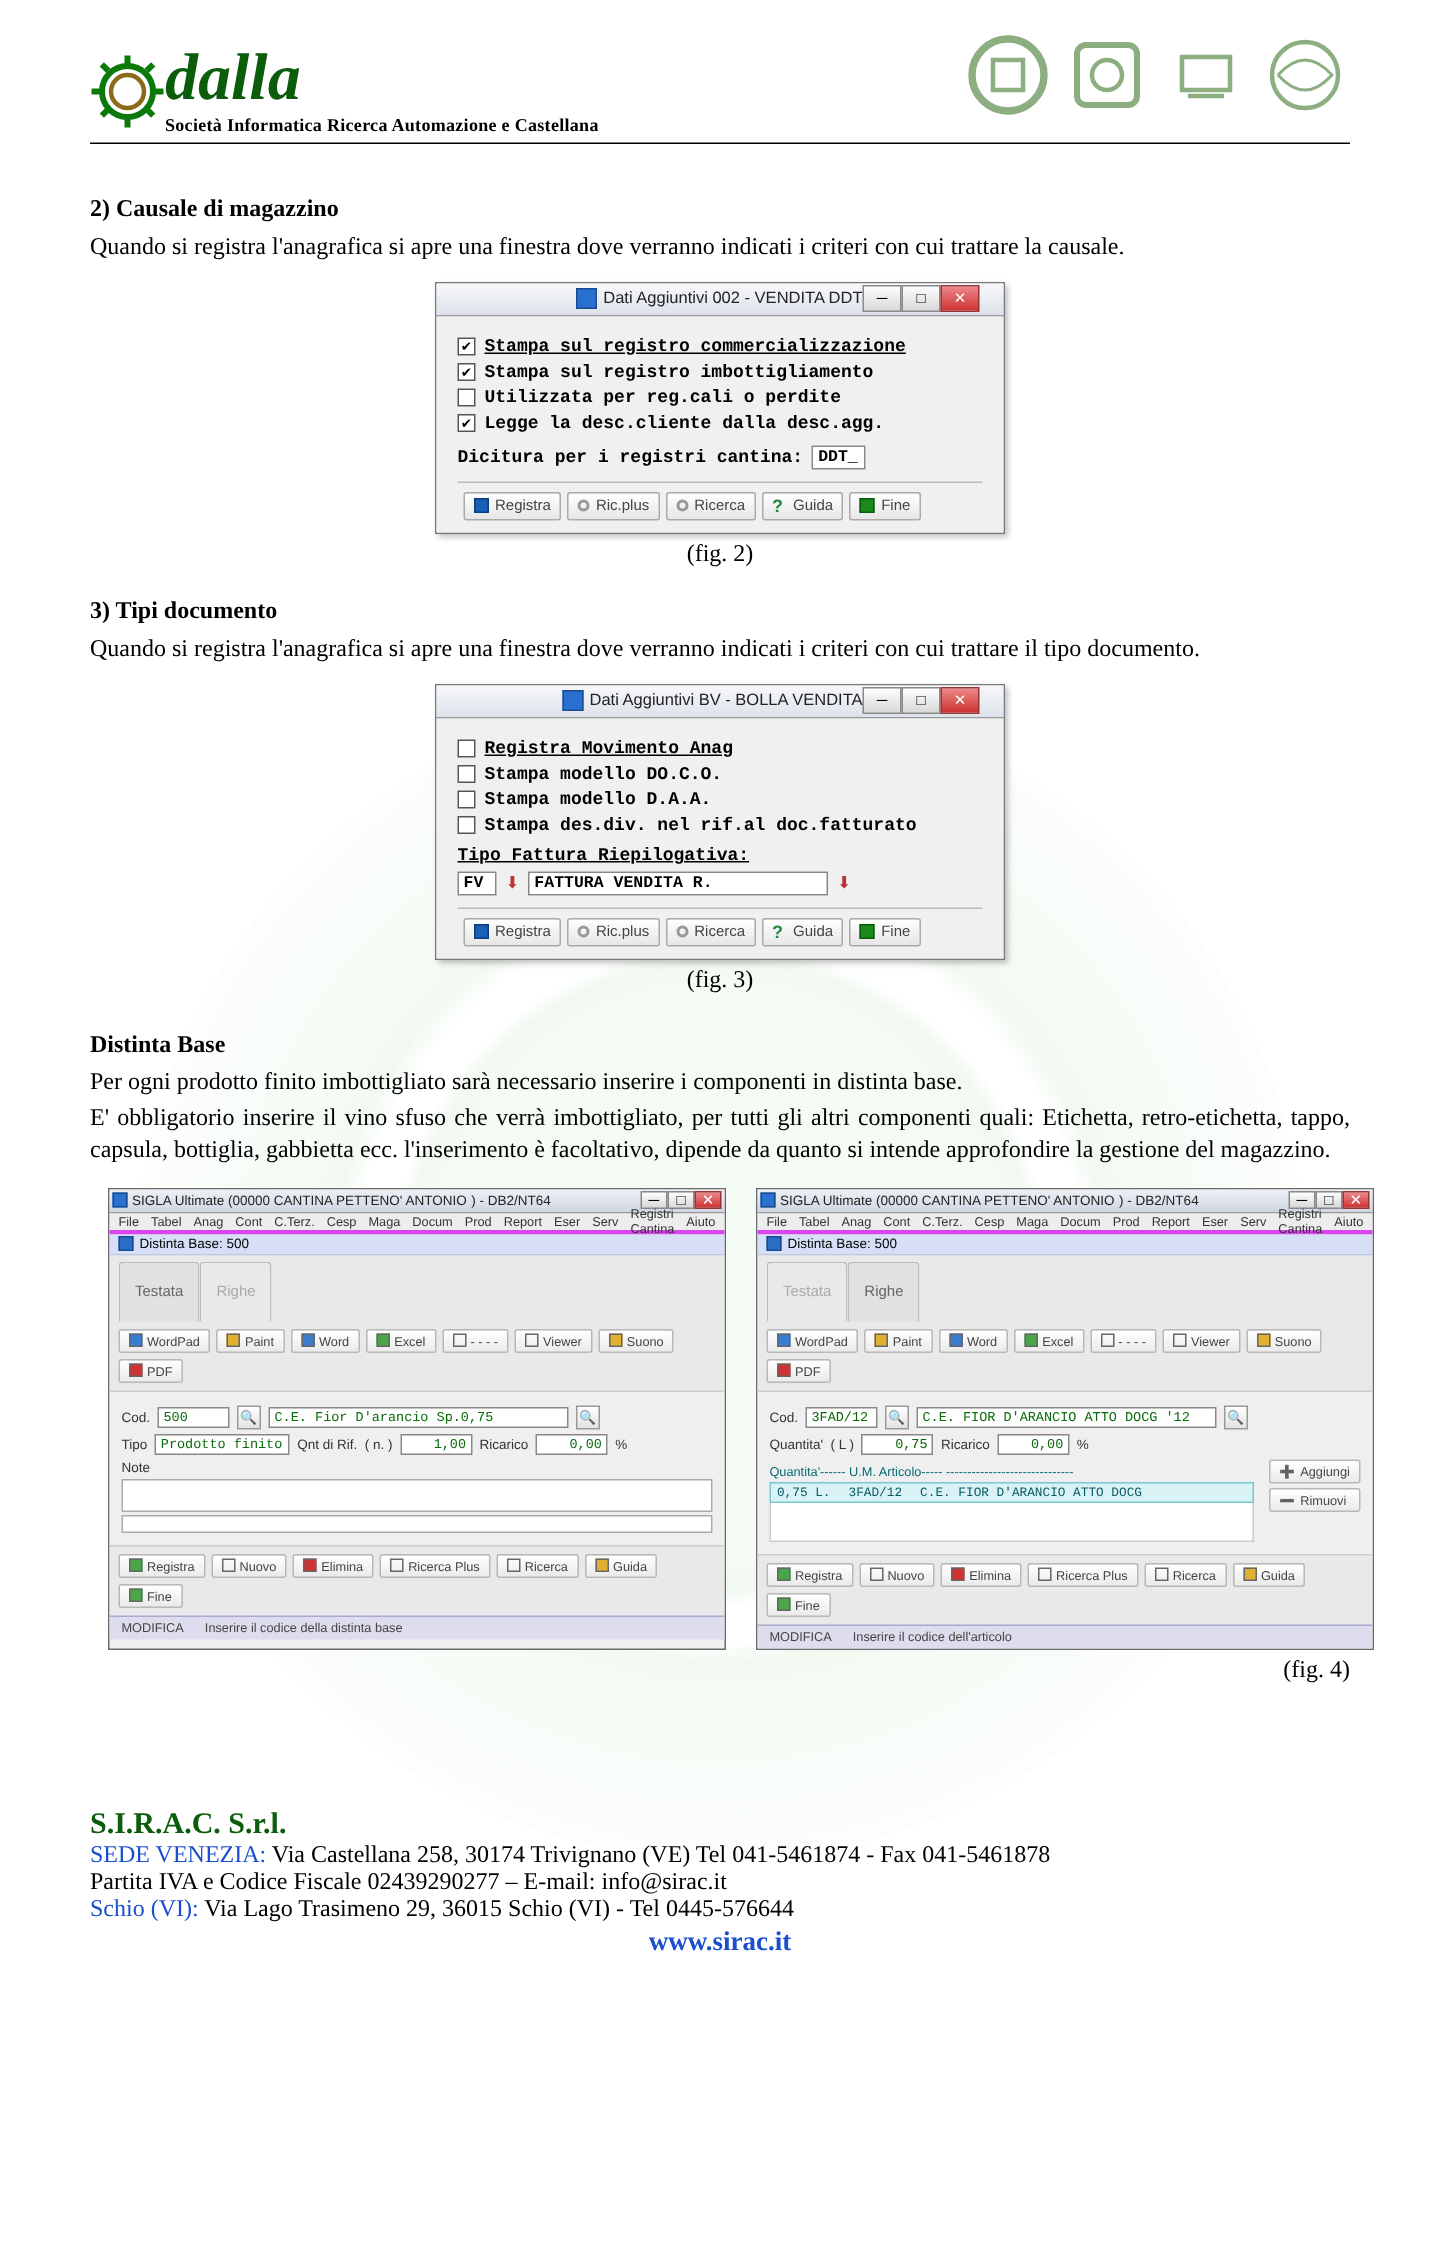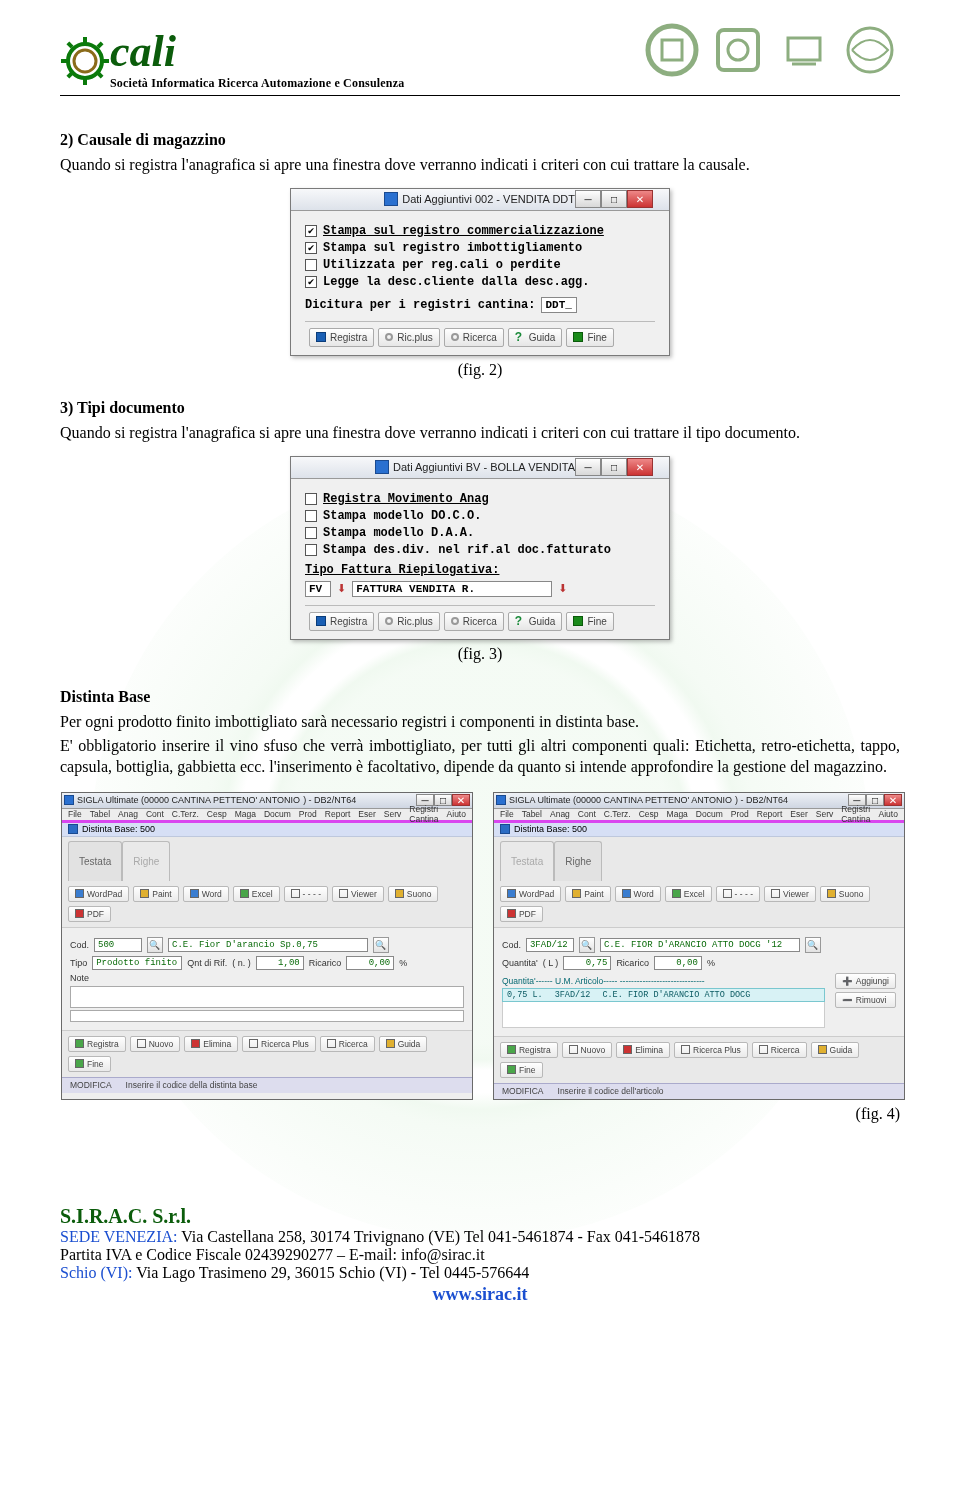--- a/index.html
+++ b/index.html
@@ -51,21 +51,21 @@
   .smallinput{border:1px solid #888;background:#fff;padding:1px 3px;font-family:"Courier New",monospace;font-size:11px;font-weight:bold;min-width:36px;display:inline-block}
   .row{display:flex;align-items:center;gap:6px;margin:4px 0}
   .btnbar{display:flex;gap:4px;border-top:1px solid #bbb;padding:6px 4px 2px 4px;margin-top:8px;flex-wrap:wrap}
   .tbtn{border:1px solid #aaa;background:linear-gradient(#fff,#e6e6e6);padding:3px 6px;display:flex;align-items:center;gap:4px;font-size:10px;color:#444;border-radius:2px}
   .tbtn .ic{width:10px;height:10px;display:inline-block}
   .ic.save{background:#1a5fb4;border:1px solid #0b3d7a}
   .ic.search{border:2px solid #999;border-radius:50%;width:8px;height:8px}
   .ic.help{color:#1b8a3a;font-weight:bold;font-size:12px;line-height:10px}
   .ic.exit{background:#1a8a1a;border:1px solid #0a5a0a}
   
-  .apps{display:flex;gap:20px;margin:14px 0 4px 1px}
+  .apps{display:flex;gap:20px;margin:14px 0 4px 12px}
   .appwin{flex:1;border:1px solid #6a6a6a;background:#efefef;font-family:Tahoma,Arial,sans-serif;font-size:9px}
   .app-title{height:16px;background:linear-gradient(#eef1f6,#cfd6e2);border-bottom:1px solid #999;display:flex;align-items:center;justify-content:space-between;padding:0 2px}
   .app-titletext{font-size:9px;color:#222;display:flex;align-items:center;gap:3px}
   .menubar{height:14px;background:#ededed;border-bottom:3px solid #d946ef;display:flex;gap:8px;padding:0 6px;font-size:8.5px;color:#333;align-items:center}
   .subbar{height:14px;background:#d6dff5;border-bottom:1px solid #bec8dd;display:flex;align-items:center;padding:0 6px;gap:4px}
   .subbar .sicon{width:10px;height:10px;background:#2b6cc4;border:1px solid #1a4a90}
   .tabrow{display:flex;gap:0;padding:4px 6px 0 6px;background:#e9e9e9}
   .tab{border:1px solid #bbb;border-bottom:none;background:#e2e2e2;padding:14px 10px;font-size:10px;color:#666;border-radius:3px 3px 0 0}
   .tab.dim{background:#e9e9e9;color:#aaa}
   .toolbar2{display:flex;flex-wrap:wrap;gap:4px;padding:5px 6px;background:#e9e9e9;border-bottom:1px solid #ccc}
@@ -113,22 +113,22 @@
             <rect x="2" y="46" width="14" height="8"></rect>
             <rect x="84" y="46" width="14" height="8"></rect>
             <rect x="14" y="14" width="12" height="8" transform="rotate(45 20 18)"></rect>
             <rect x="74" y="74" width="12" height="8" transform="rotate(45 80 78)"></rect>
             <rect x="74" y="14" width="12" height="8" transform="rotate(-45 80 18)"></rect>
             <rect x="14" y="74" width="12" height="8" transform="rotate(-45 20 78)"></rect>
           </g>
         <circle cx="50" cy="50" r="22" fill="none" stroke="#8a6b1a" stroke-width="6"></circle>
       </svg>
       <div class="logo-text">
-        <div class="brand">cali</div>
-        <div class="tagline">Società Informatica Ricerca Automazione e Consulenza</div>
+        <div class="brand">dalla</div>
+        <div class="tagline">Società Informatica Ricerca Automazione e Castellana</div>
       </div>
     </div>
     <div class="decor">
       <svg viewBox="0 0 60 60">
           <circle cx="30" cy="30" r="24" fill="none" stroke="#7aa06a" stroke-width="5"></circle>
           <rect x="20" y="20" width="20" height="20" fill="none" stroke="#7aa06a" stroke-width="3"></rect>
         </svg>
       <svg viewBox="0 0 60 60">
           <rect x="10" y="10" width="40" height="40" rx="6" fill="none" stroke="#7aa06a" stroke-width="4"></rect>
           <circle cx="30" cy="30" r="10" fill="none" stroke="#7aa06a" stroke-width="3"></circle>
@@ -270,21 +270,21 @@
               <span class="ic exit"></span>
               <span>Fine</span>
             </div>
         </div>
       </div>
     </div>
   </div>
   <p class="figlabel" style="text-align:center">(fig. 3)</p>
 
   <p class="section-title" style="margin-top:22px">Distinta Base</p>
-  <p>Per ogni prodotto finito imbottigliato sarà necessario registri i componenti in distinta base.</p>
+  <p>Per ogni prodotto finito imbottigliato sarà necessario inserire i componenti in distinta base.</p>
   <p>E' obbligatorio inserire il vino sfuso che verrà imbottigliato, per tutti gli altri componenti quali: Etichetta, retro-etichetta, tappo, capsula, bottiglia, gabbietta ecc. l'inserimento è facoltativo, dipende da quanto si intende approfondire la gestione del magazzino.</p>
 
   <div class="apps">
 
     <div class="appwin">
       <div class="app-title">
         <span class="app-titletext">
             <span class="titleicon" style="width:10px;height:10px"></span>
             <span>SIGLA Ultimate (00000 CANTINA PETTENO' ANTONIO</span>
             <span>) - DB2/NT64</span>

